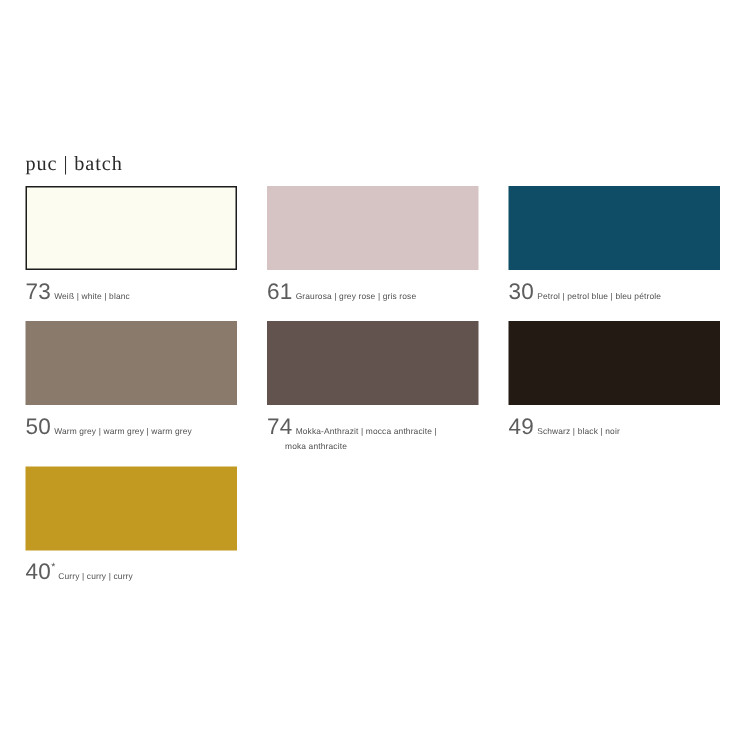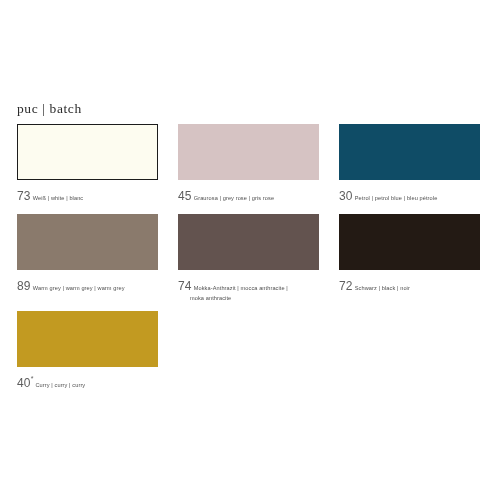--- a/index.html
+++ b/index.html
@@ -65,21 +65,21 @@
     padding-left: 0;
   }
   .cap-line {
     display: block;
     white-space: nowrap;
   }
   .cap-line.wrap {
     padding-left: 12px;
   }
   .code {
-    font-size: 12px;
+    font-size: 15px;
     color: #5d5d5d;
     letter-spacing: 0.2px;
     margin-top: 16px;
   }
   .star {
     font-size: 7px;
     vertical-align: super;
     color: #5d5d5d;
   }
   .names {
@@ -105,48 +105,48 @@
       <div class="row">
         <div class="cell">
           <div class="swatch bordered" style="background: rgb(253, 252, 240);"></div>
           <div class="caption">
             <span class="cap-line"><span class="code">73</span><span class="names">Weiß | white | blanc</span></span>
           </div>
         </div>
         <div class="cell">
           <div class="swatch" style="background: rgb(214, 195, 195);"></div>
           <div class="caption">
-            <span class="cap-line"><span class="code">45</span><span class="names">Graurosa | grey rose | gris rose</span></span>
+            <span class="cap-line"><span class="code">61</span><span class="names">Graurosa | grey rose | gris rose</span></span>
           </div>
         </div>
         <div class="cell">
           <div class="swatch" style="background: rgb(15, 76, 102);"></div>
           <div class="caption">
             <span class="cap-line"><span class="code">30</span><span class="names">Petrol | petrol blue | bleu pétrole</span></span>
           </div>
         </div>
       </div>
       <div class="row">
         <div class="cell">
           <div class="swatch" style="background: rgb(138, 122, 108);"></div>
           <div class="caption">
-            <span class="cap-line"><span class="code">89</span><span class="names">Warm grey | warm grey | warm grey</span></span>
+            <span class="cap-line"><span class="code">50</span><span class="names">Warm grey | warm grey | warm grey</span></span>
           </div>
         </div>
         <div class="cell">
           <div class="swatch" style="background: rgb(99, 83, 79);"></div>
           <div class="caption">
             <span class="cap-line"><span class="code">74</span><span class="names">Mokka-Anthrazit | mocca anthracite |</span></span>
             <span class="cap-line wrap names-cont">moka anthracite</span>
           </div>
         </div>
         <div class="cell">
           <div class="swatch" style="background: rgb(35, 26, 20);"></div>
           <div class="caption">
-            <span class="cap-line"><span class="code">72</span><span class="names">Schwarz | black | noir</span></span>
+            <span class="cap-line"><span class="code">49</span><span class="names">Schwarz | black | noir</span></span>
           </div>
         </div>
       </div>
       <div class="row">
         <div class="cell">
           <div class="swatch" style="background: rgb(194, 154, 33);"></div>
           <div class="caption">
             <span class="cap-line"><span class="code">40</span><span class="star">*</span><span class="names">Curry | curry | curry</span></span>
           </div>
         </div>

